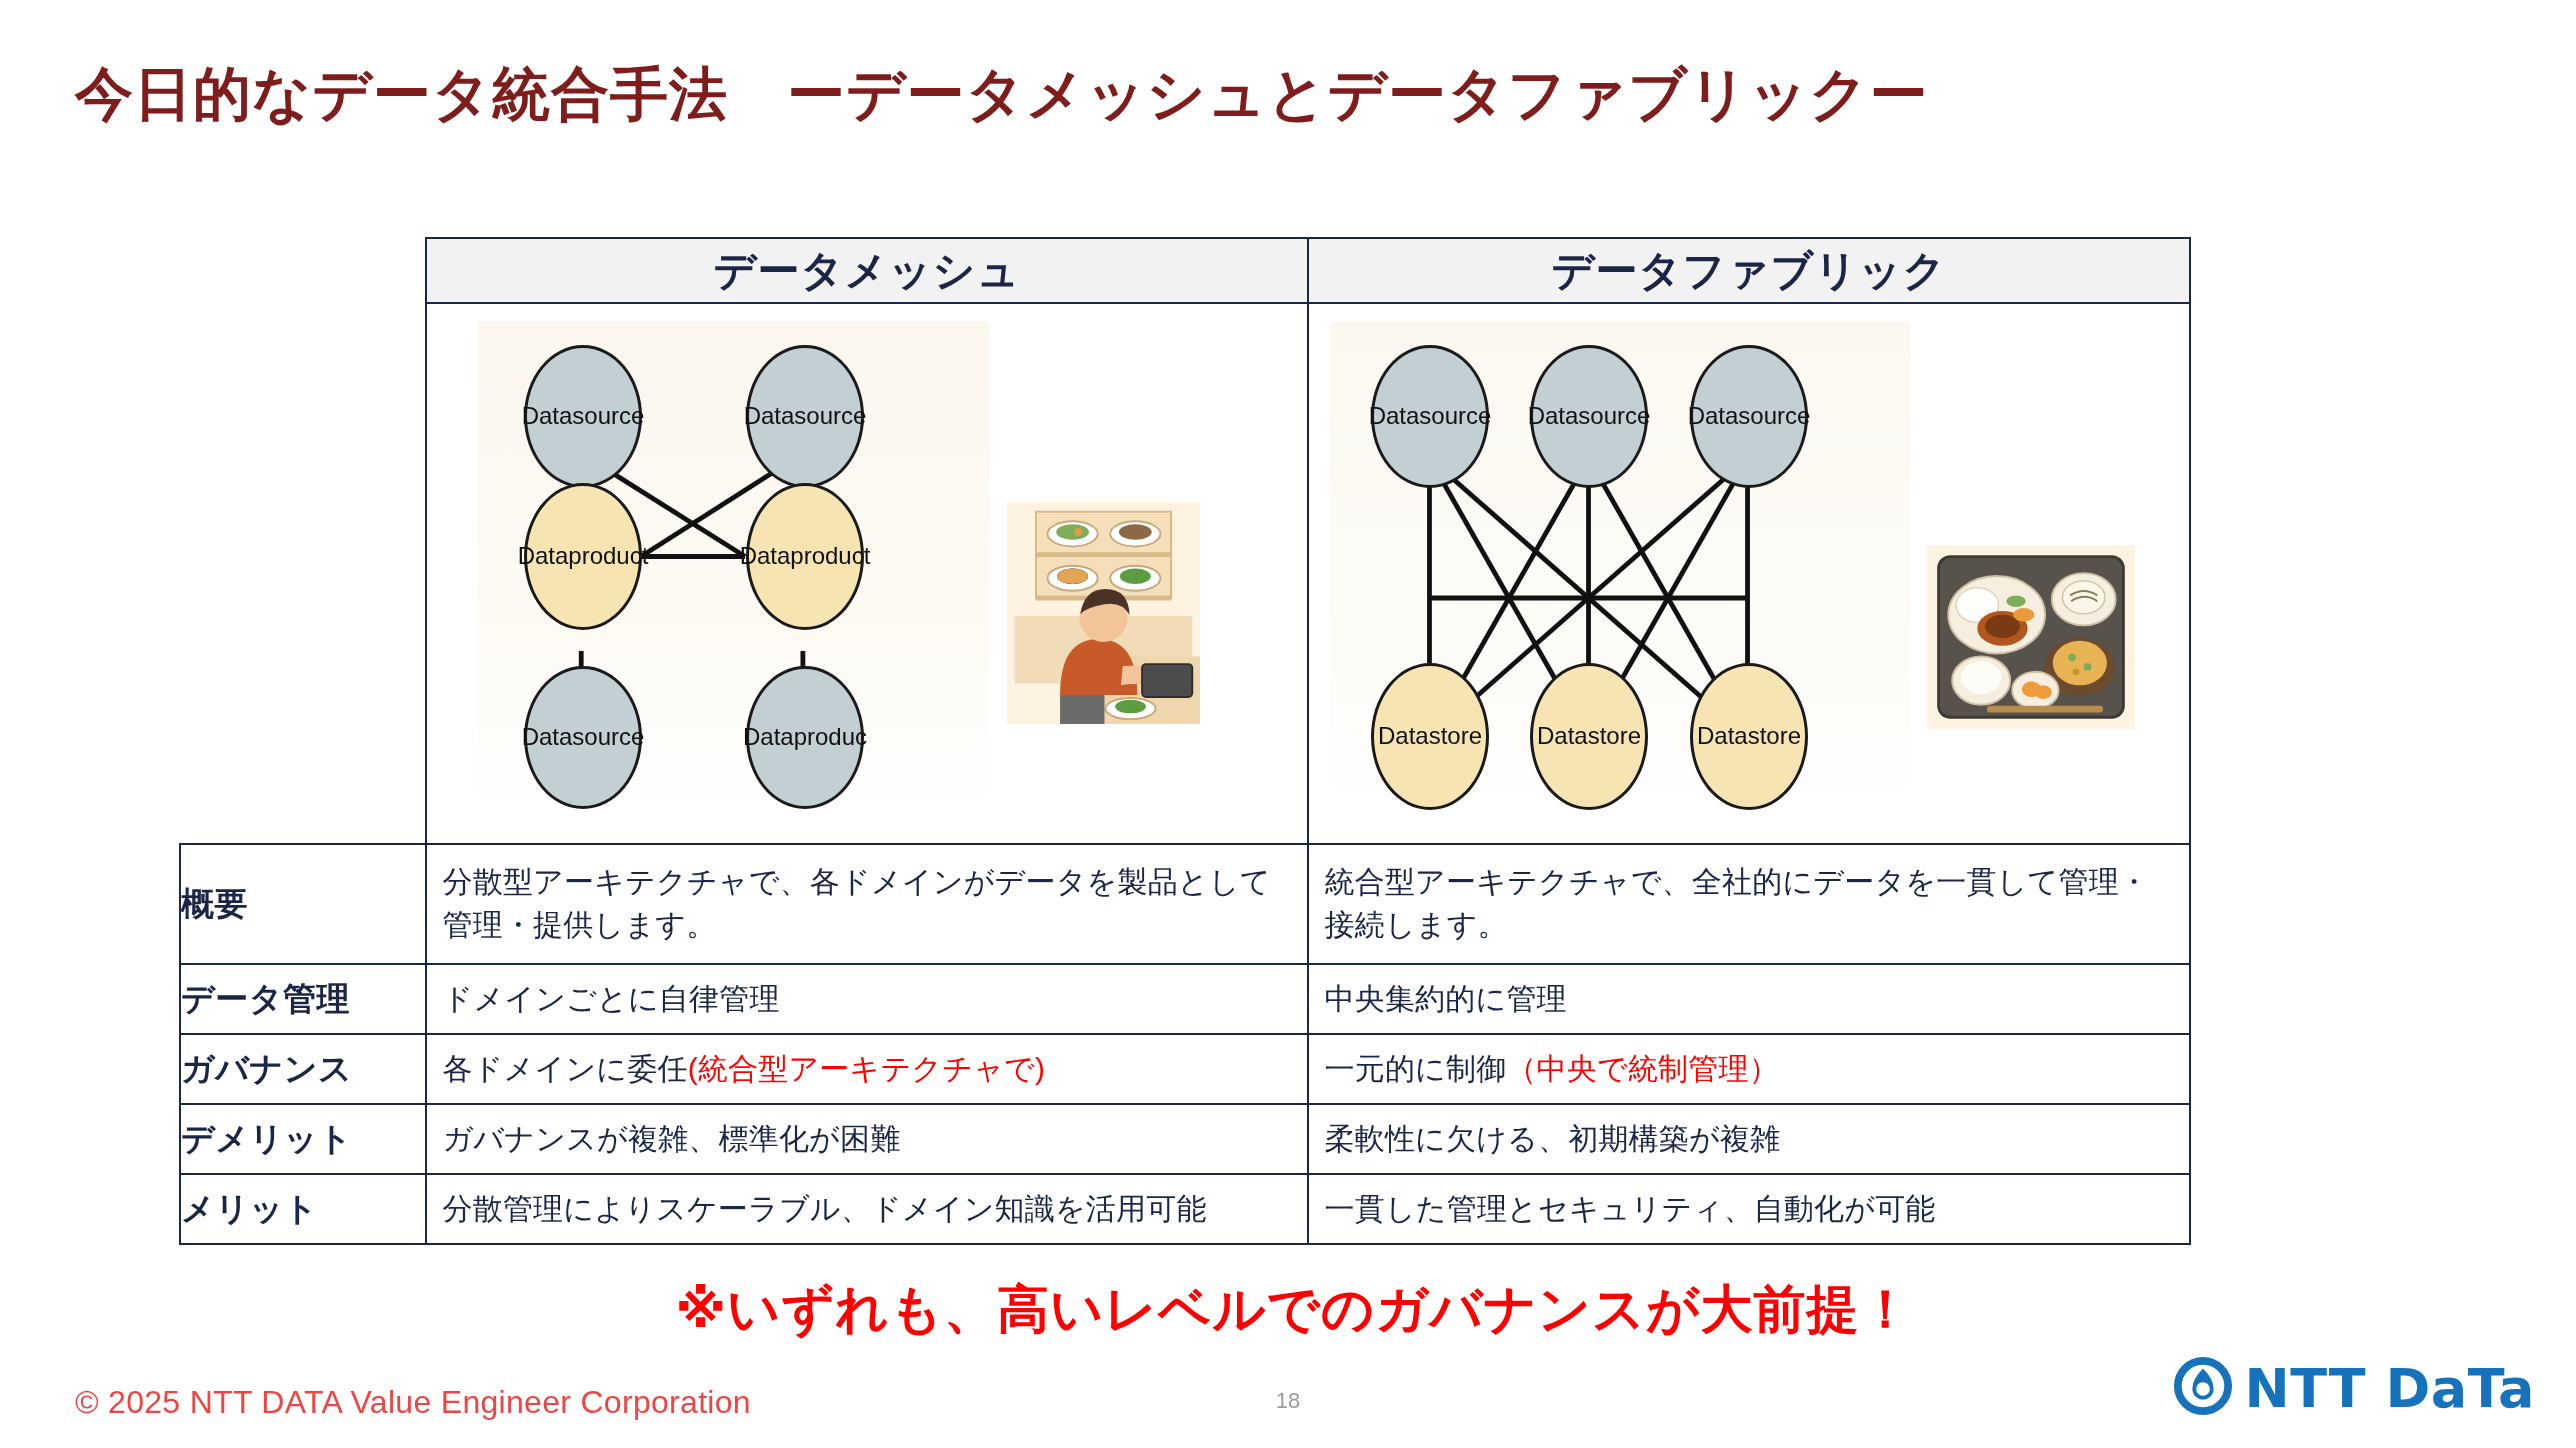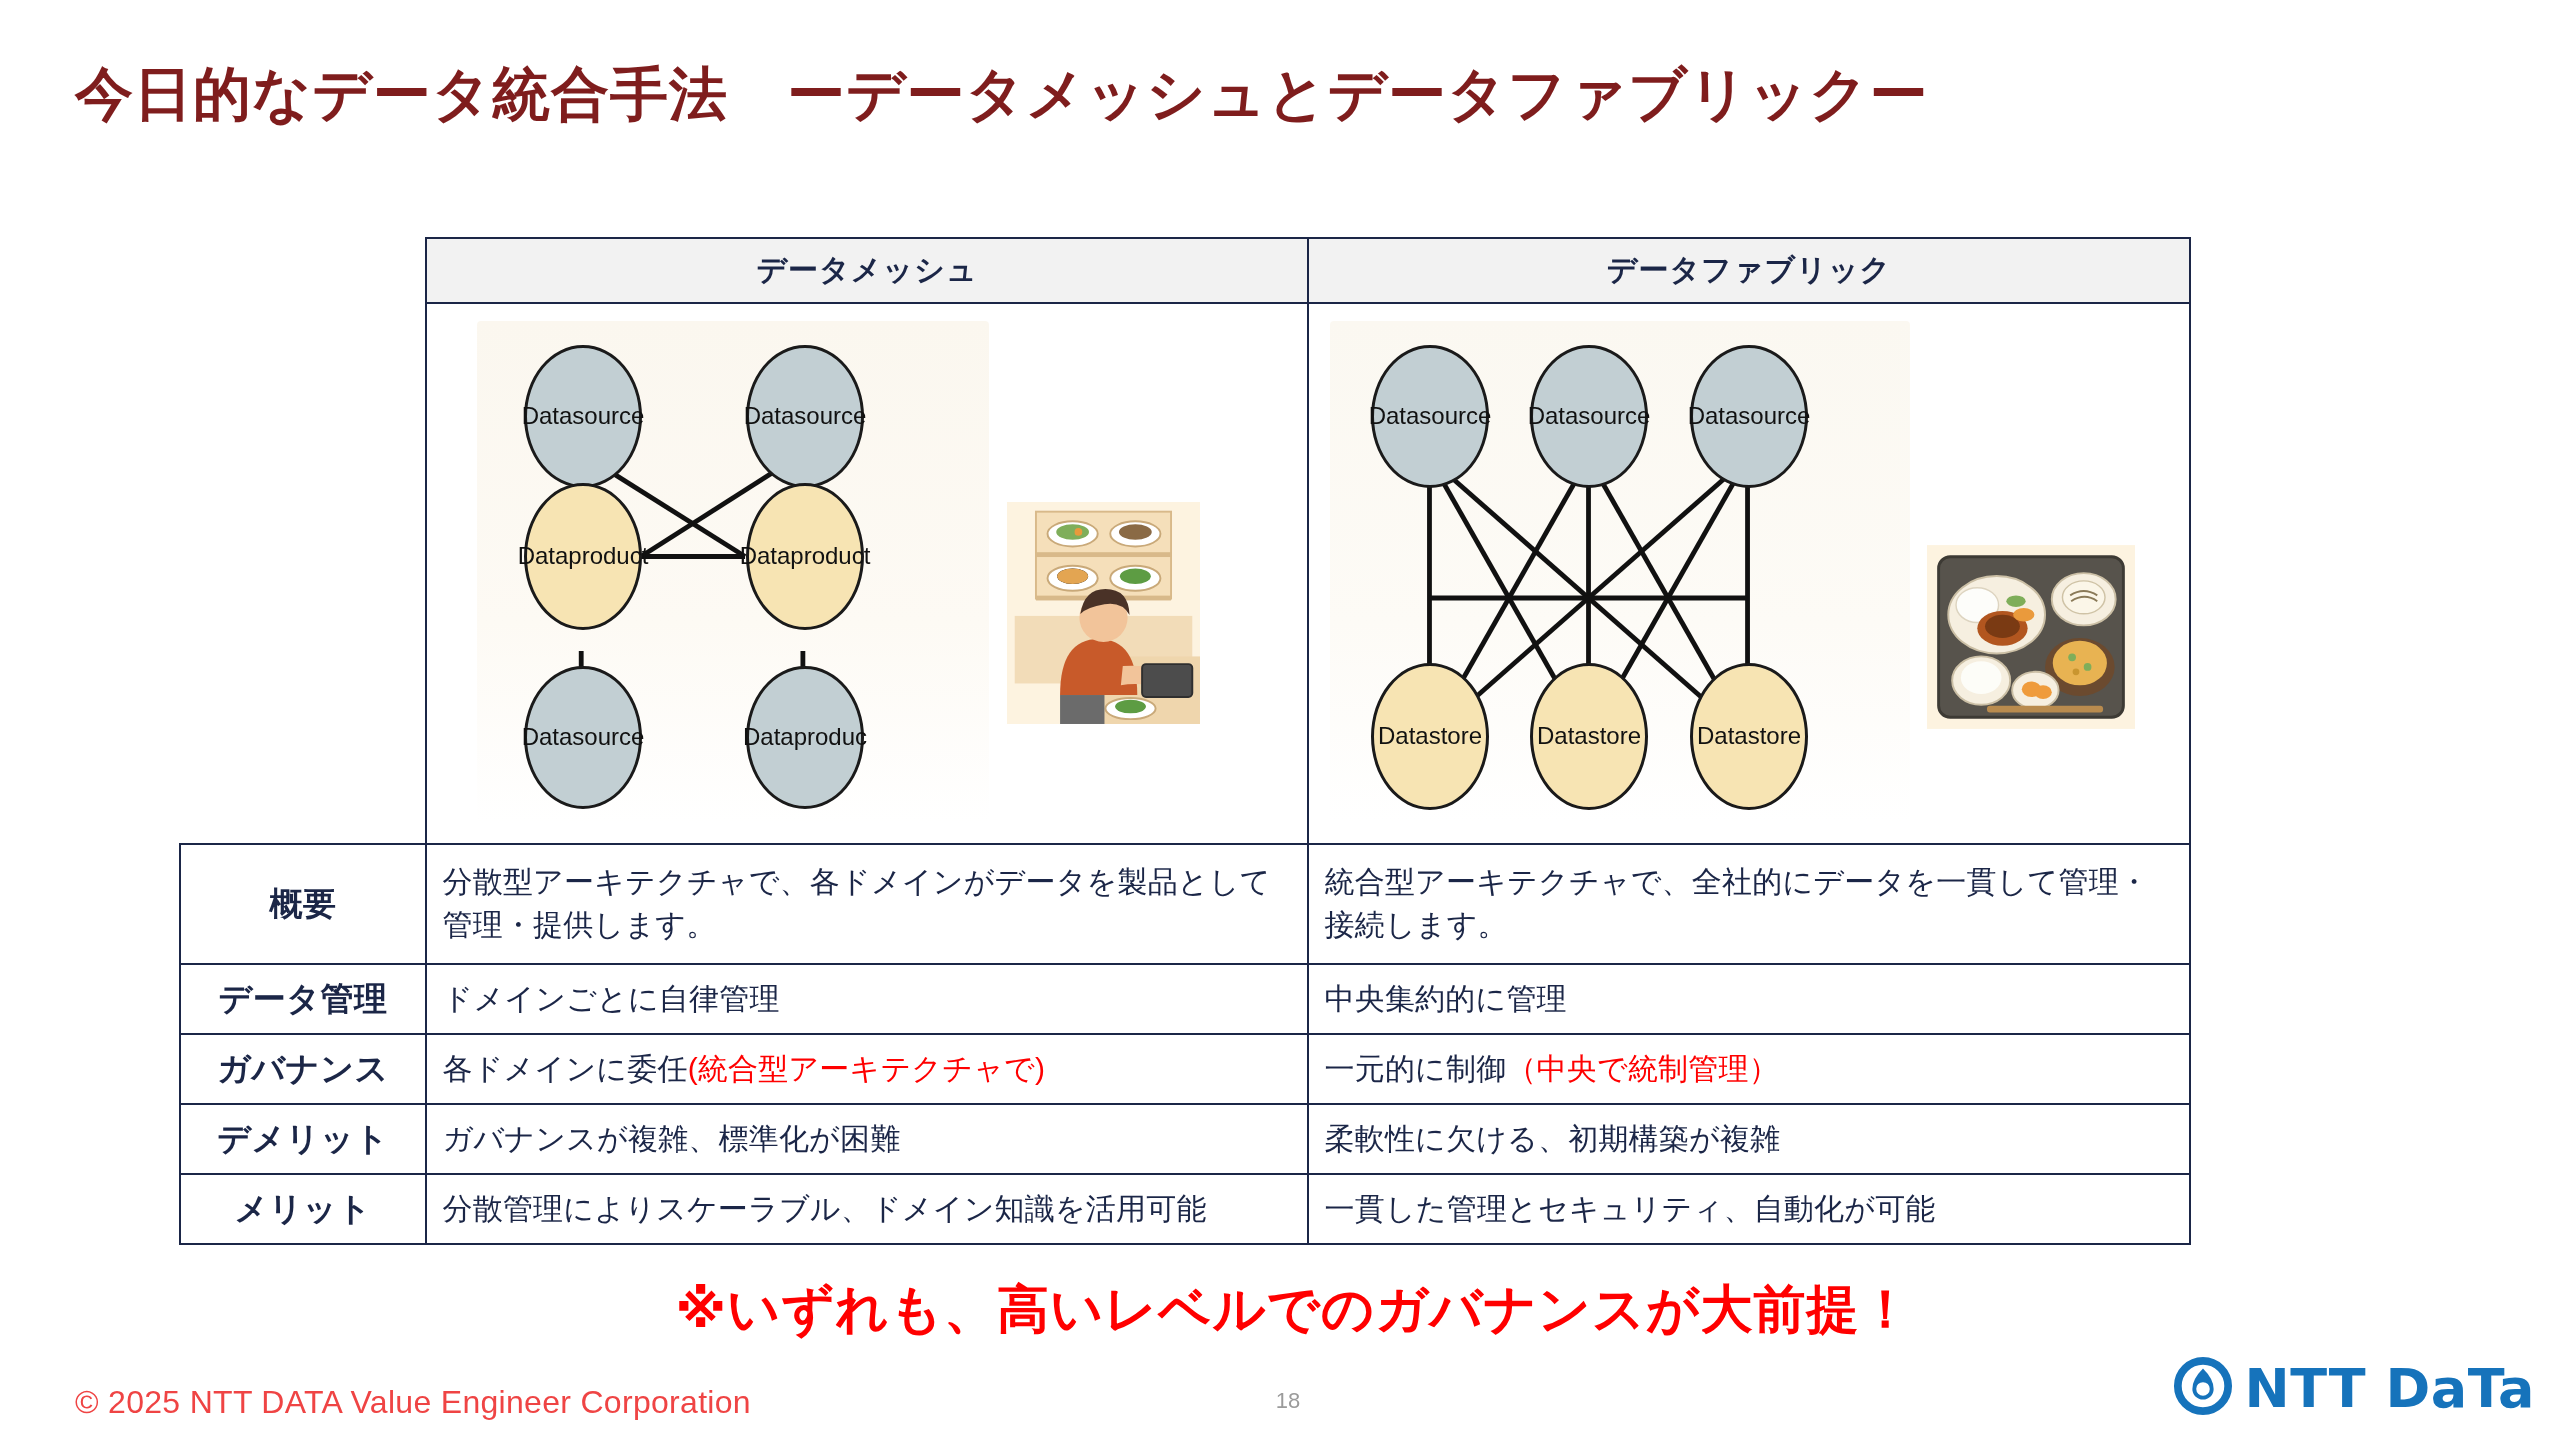--- a/index.html
+++ b/index.html
@@ -42,38 +42,37 @@
     padding:0;
   }
   .col-label{ width:246px; }
   .col-mesh{ width:882px; }
   .col-fabric{ width:882px; }
 
   td.blank-label{ border:none; background:transparent; }
 
   th.hdr{
     background:#f2f2f2;
-    font-size:30px;
+    font-size:42px;
     font-weight:bold;
     text-align:center;
     height:65px;
     color:#1b2647;
     letter-spacing:1px;
     margin-top:41px;
   }
 
   td.diagram-cell{
     height:541px;
     background:#ffffff;
     position:relative;
     padding:0;
   }
 
   td.rowlabel{
-    text-align:center;
     font-size:33px;
     font-weight:bold;
     color:#1b2647;
     letter-spacing:0.5px;
   }
   td.celltext{
     font-size:30px;
     line-height:1.42;
     color:#1b2647;
     padding:11.6px 17.4px 11.6px 15.5px;

